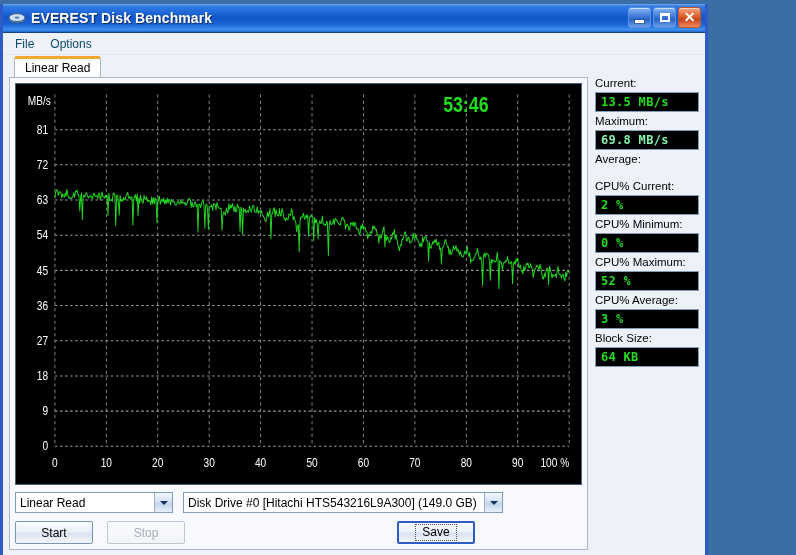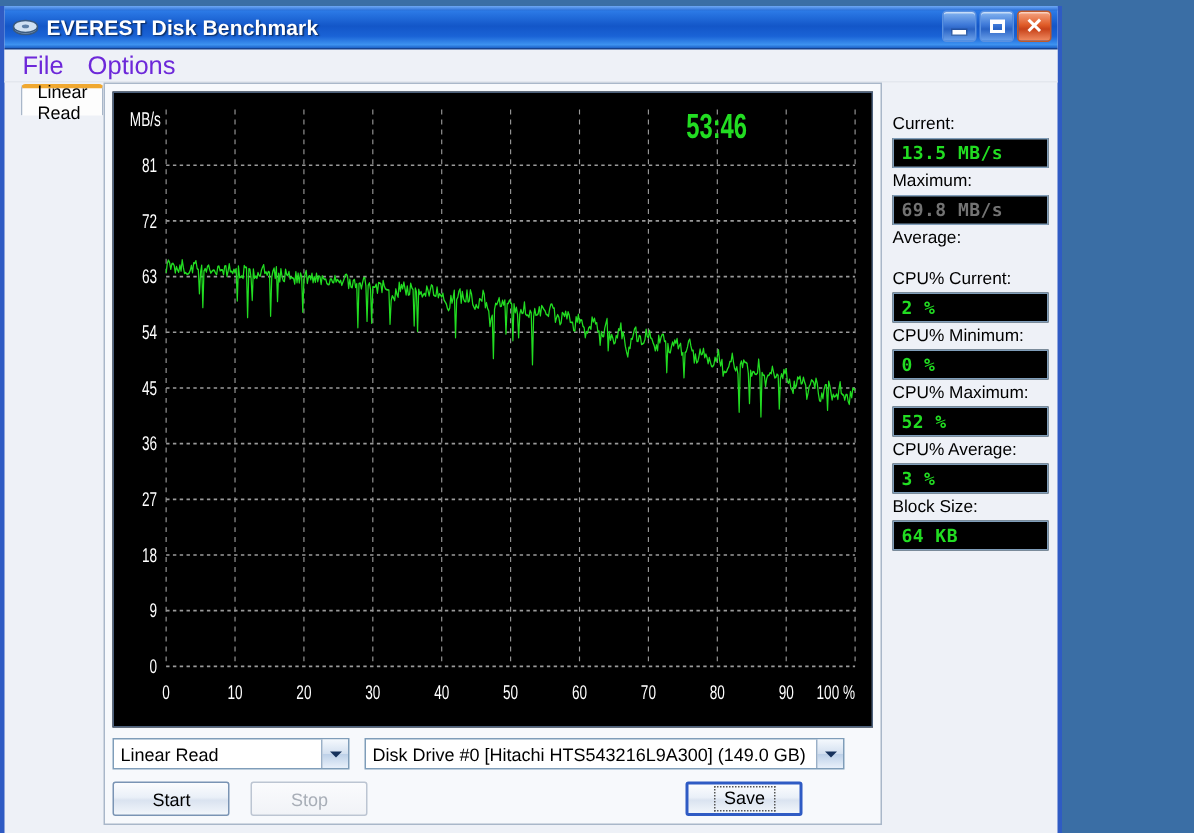--- a/index.html
+++ b/index.html
@@ -60,29 +60,29 @@
   .glyph-max { width: 10px; height: 9px; border: 2px solid #fff; border-top-width: 3px; box-sizing: border-box;}
   .glyph-close { color: #fff; font-size: 14px; font-weight: bold; line-height: 1; margin-top: -1px;}
   
   #menubar {
     height: 21px; flex: 0 0 21px;
     background: #eef1f7;
     display: flex; align-items: center; padding-left: 6px;
     border-bottom: 1px solid #e3e7ee;
   }
   .menu-item {
-    font-size: 17px; color: #6d28d9; padding: 2px 8px 2px 6px; margin-right: 2px;
+    font-size: 12px; color: #0c4a6e; padding: 2px 8px 2px 6px; margin-right: 2px;
     cursor: default;
   }
   
   #body {
     flex: 1 1 auto; display: flex; position: relative;
     padding: 0 6px 6px 6px; box-sizing: border-box;
   }
-  #left-col { flex: 1 1 auto; display: flex; min-width:0;}
+  #left-col { flex: 1 1 auto; display: flex; flex-direction: column; min-width:0;}
   
   #tabstrip { height: 22px; flex: 0 0 22px; display: flex; align-items: flex-end; padding-left: 5px;}
   .tab {
     height: 21px; box-sizing: border-box;
     padding: 0 10px;
     display: flex; align-items: center;
     font-size: 12px; color: #000;
     background: #fdfdfd;
     border: 1px solid #a9b7c9; border-bottom: none;
     border-top: 3px solid #f0a830;
@@ -297,21 +297,21 @@
       </div>
     </div>
 
     <div id="right-col">
         <div class="stat">
           <div class="stat-label">Current:</div>
           <div class="stat-box" style="color: rgb(34, 221, 34);">13.5 MB/s</div>
         </div>
         <div class="stat">
           <div class="stat-label">Maximum:</div>
-          <div class="stat-box" style="color: #737373;">69.8 MB/s</div>
+          <div class="stat-box" style="color: #86efac;">69.8 MB/s</div>
         </div>
         <div class="stat">
           <div class="stat-label">Average:</div>
         </div>
         <div class="stat gap">
           <div class="stat-label">CPU% Current:</div>
           <div class="stat-box" style="color: rgb(34, 221, 34);">2 %</div>
         </div>
         <div class="stat">
           <div class="stat-label">CPU% Minimum:</div>

